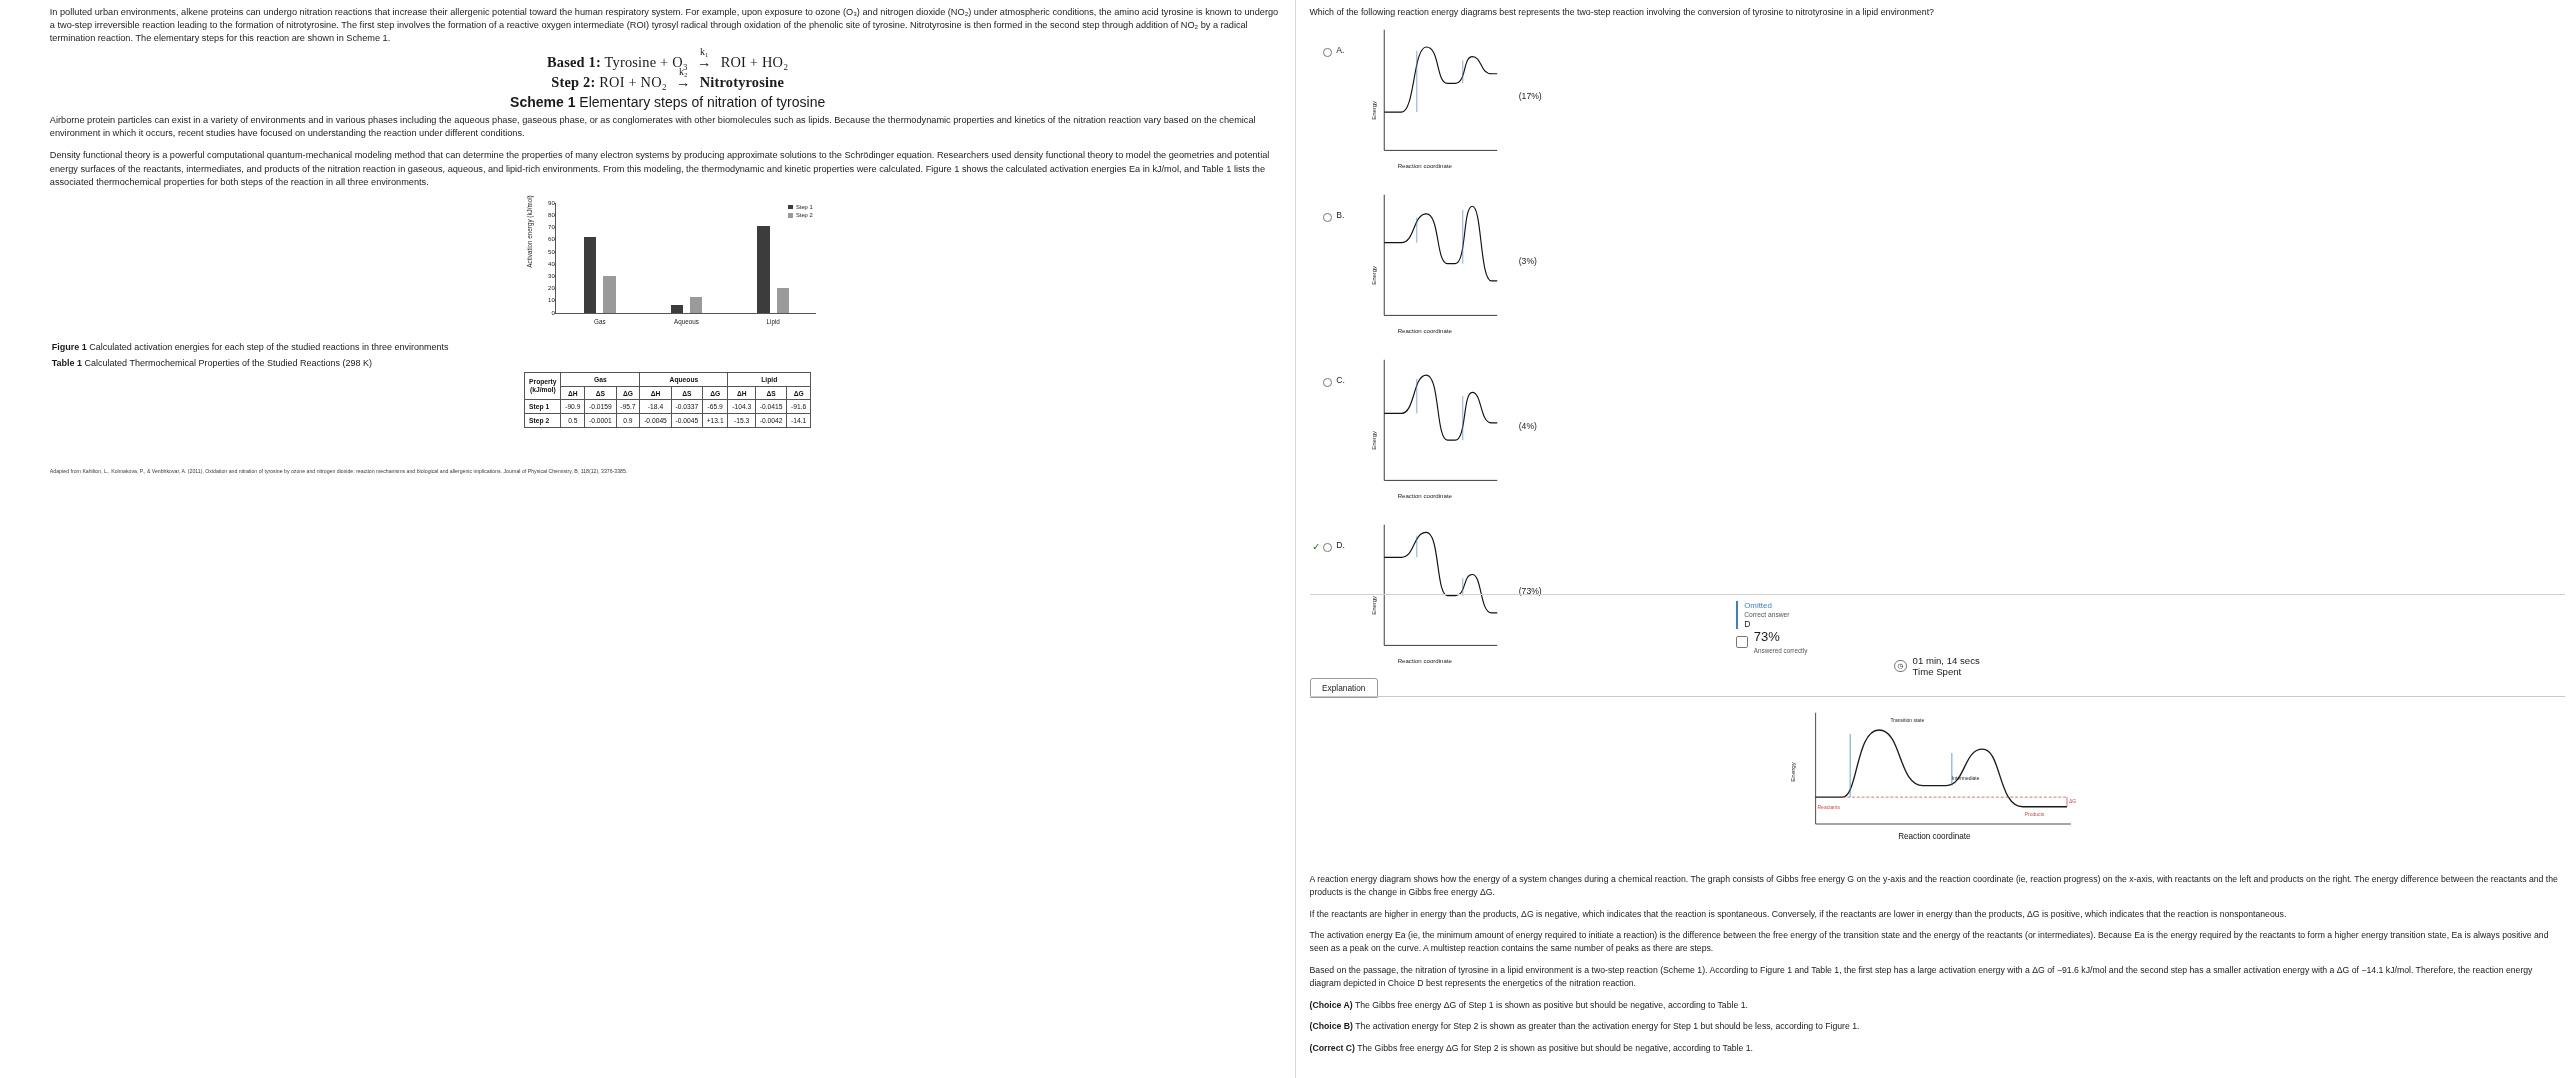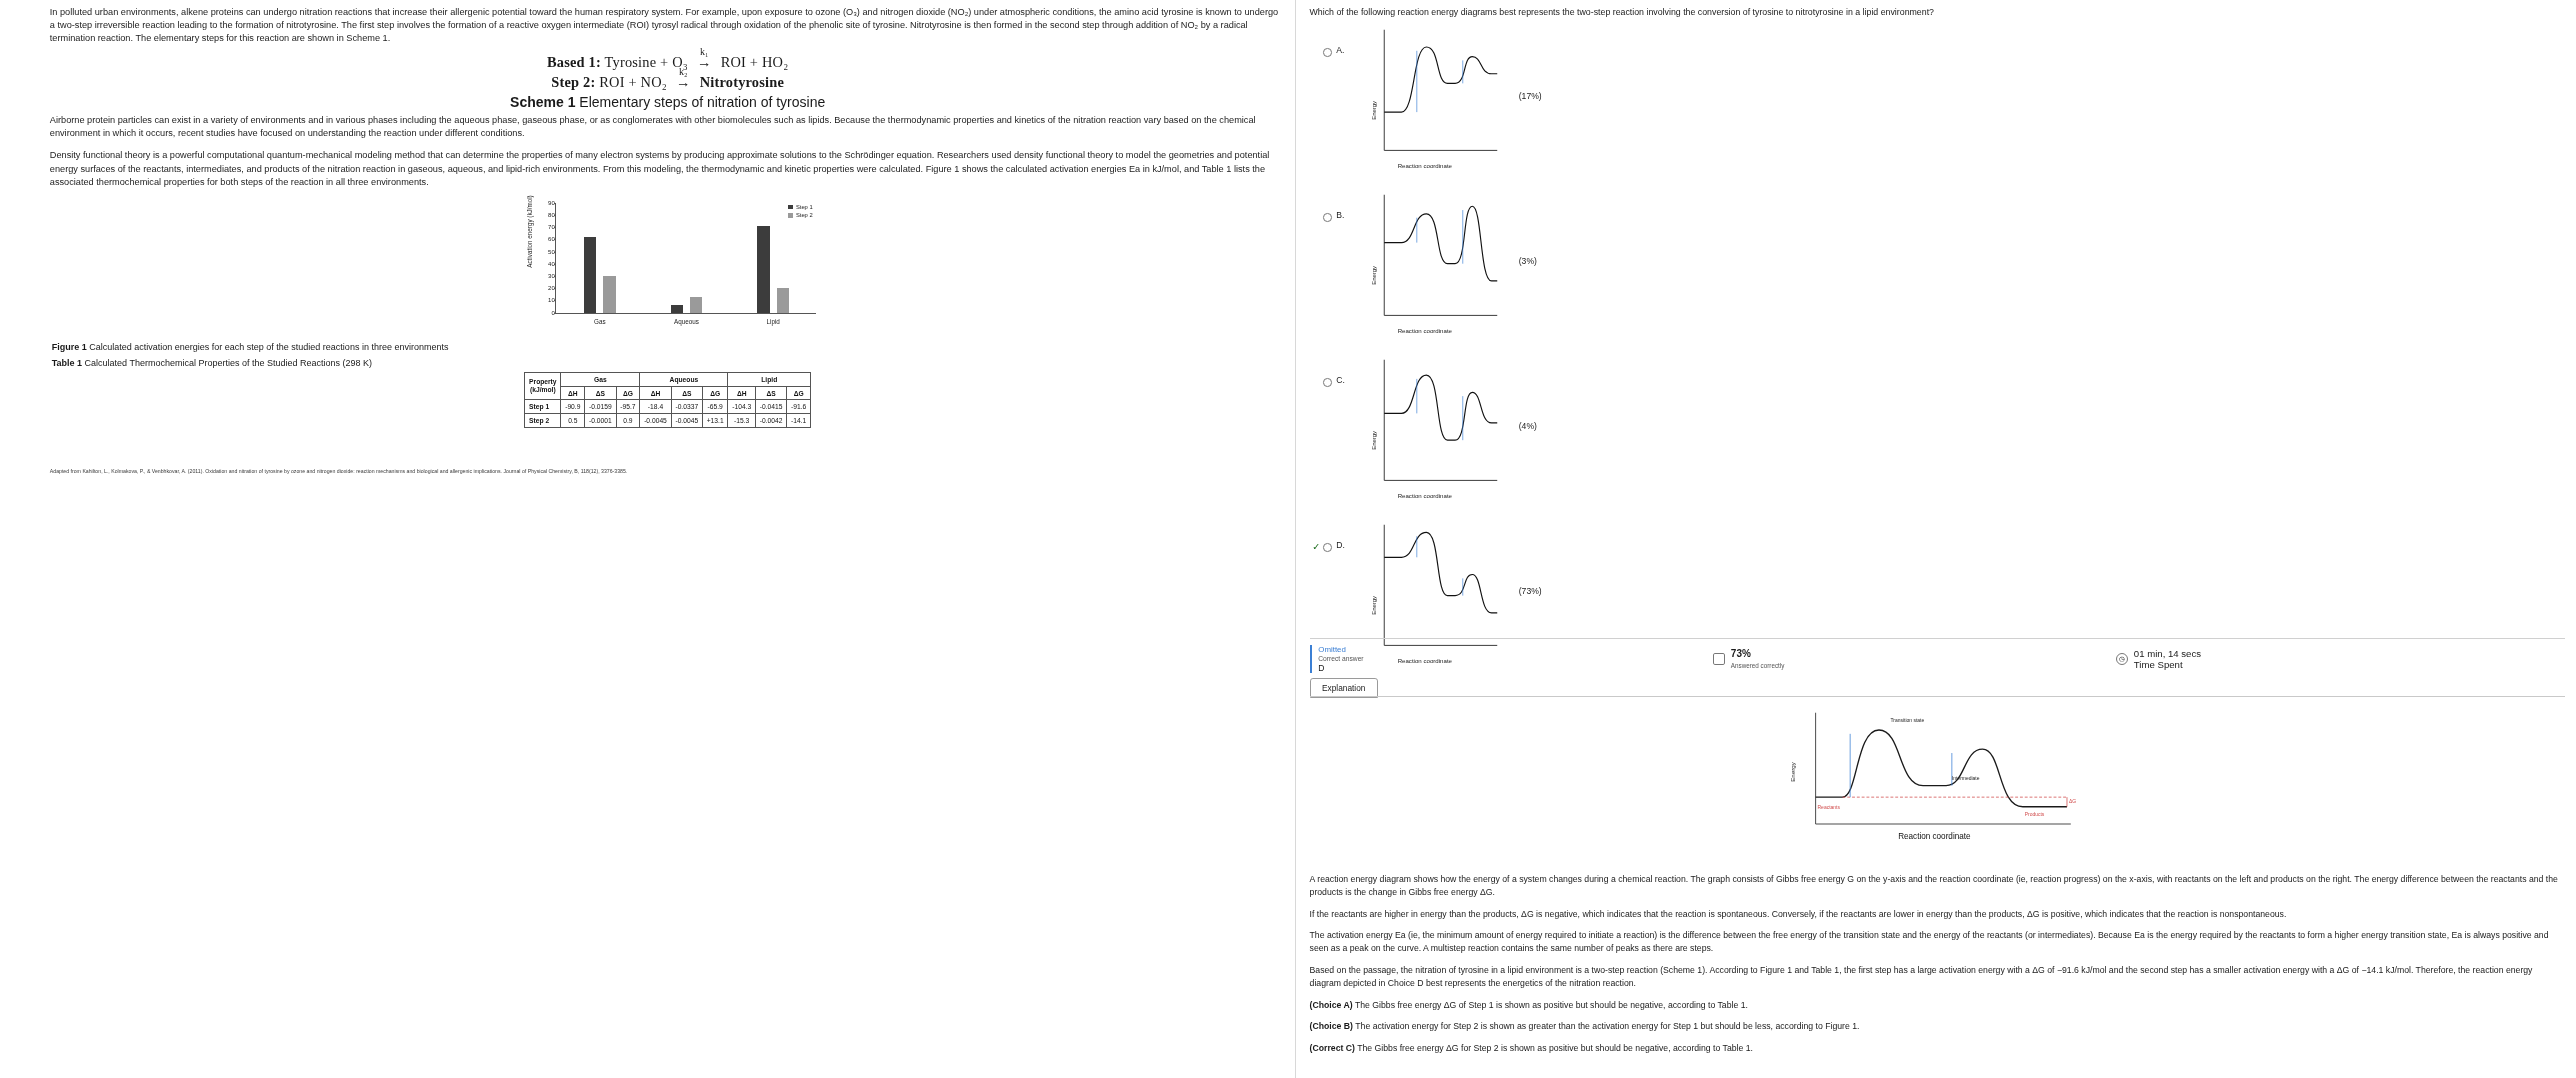--- a/index.html
+++ b/index.html
@@ -119,32 +119,32 @@
   .radio {
     width: 8.6px; height: 8.6px; border-radius: 50%; border: 1px solid #777;
     margin: 24px 4.8px 0 0; background:#fff; flex: 0 0 auto;
   }
   .choice-letter { font-size: 8.6px; padding-top: 21px; width: 15.4px; }
   .diagram { width: 144px; height: 158px; position: relative; margin-left: 11.5px; }
   .pct { font-size: 8.6px; padding-top: 67px; margin-left: 11.5px; color:#222; }
 
   
   .answerbar {
-    position:absolute; left: 13.4px; right: 11.5px; top: 638px;
+    position:absolute; left: 13.4px; right: 11.5px; top: 594px;
     border-top: 1px solid #d0d0d0;
     padding: 5.8px 0 7.7px 0;
-    display:flex; align-items:center;
+    display:flex; align-items:center;flex-direction:column;
   }
   .ans-left { border-left: 2.9px solid #3b7fd4; padding-left: 6.7px; width: 403px; }
   .ans-omitted { color:#3b7fd4; font-size: 7.9px; }
   .ans-sub { font-size: 6.7px; color:#555; margin-top: 1px; }
   .ans-val { font-size: 8.6px; margin-top: 1px; }
   .ans-mid { display:flex; align-items:center; gap:5.8px; width: 403px; }
   .icon-box { width:12.5px; height:12.5px; border:1px solid #777; border-radius:1.9px; }
-  .ans-mid .big { font-size: 10px; font-weight:bold;text-align:right; }
+  .ans-mid .big { font-size: 13px; font-weight:normal;text-align:right; }
   .ans-mid .small { font-size: 6.3px; color:#555; }
   .ans-right { display:flex; align-items:center; gap:5.8px; }
   .circ { width:12.5px; height:12.5px; border:1px solid #777; border-radius:50%; display:flex; align-items:center; justify-content:center; font-size:6.7px;}
 
   .exp-tab {
     position:absolute; left: 13.4px; top: 678px;
     border: 1px solid #9a9a9a; border-radius: 2.9px 2.9px 0 0;
     padding: 3.8px 11.5px; font-size: 8.3px; background:#fff;
   }
   .exp-rule { position:absolute; left: 13.4px; right: 11.5px; top: 696px; border-bottom: 1px solid #c9c9c9; }

